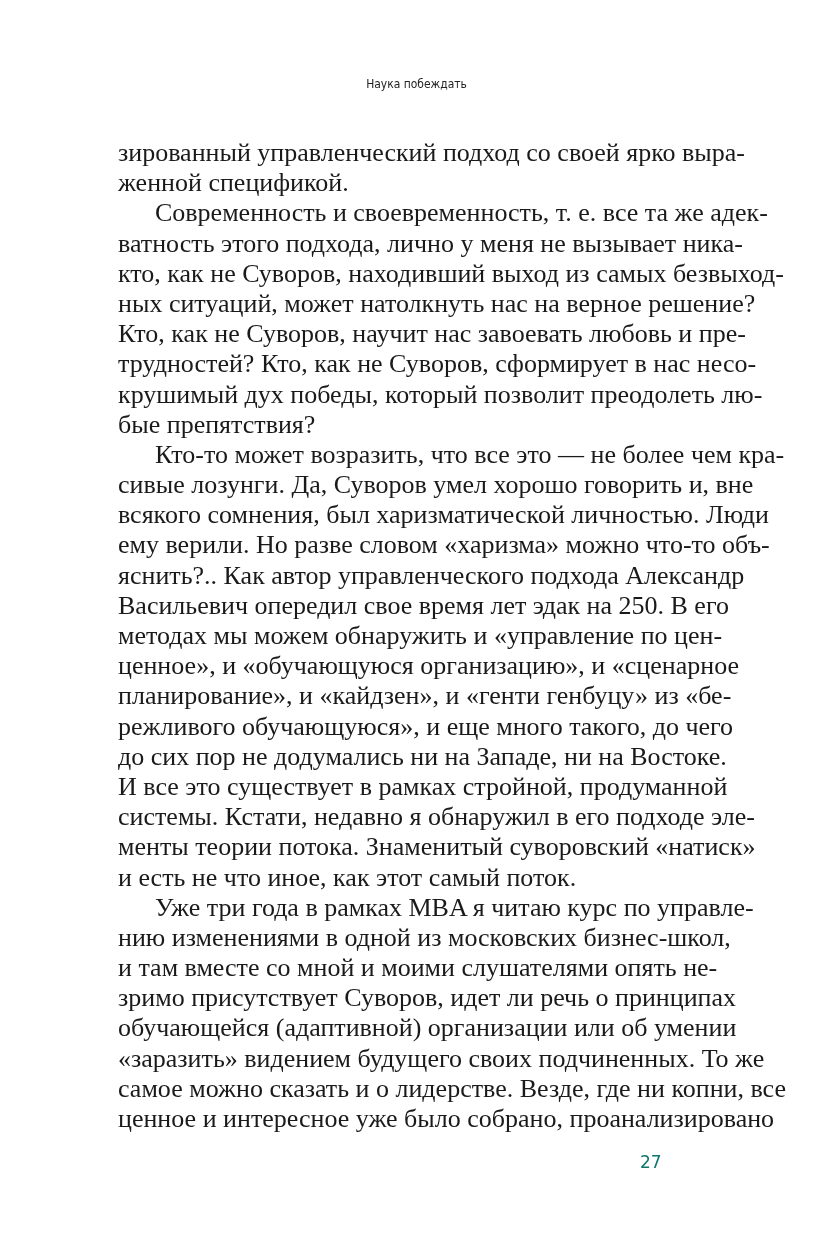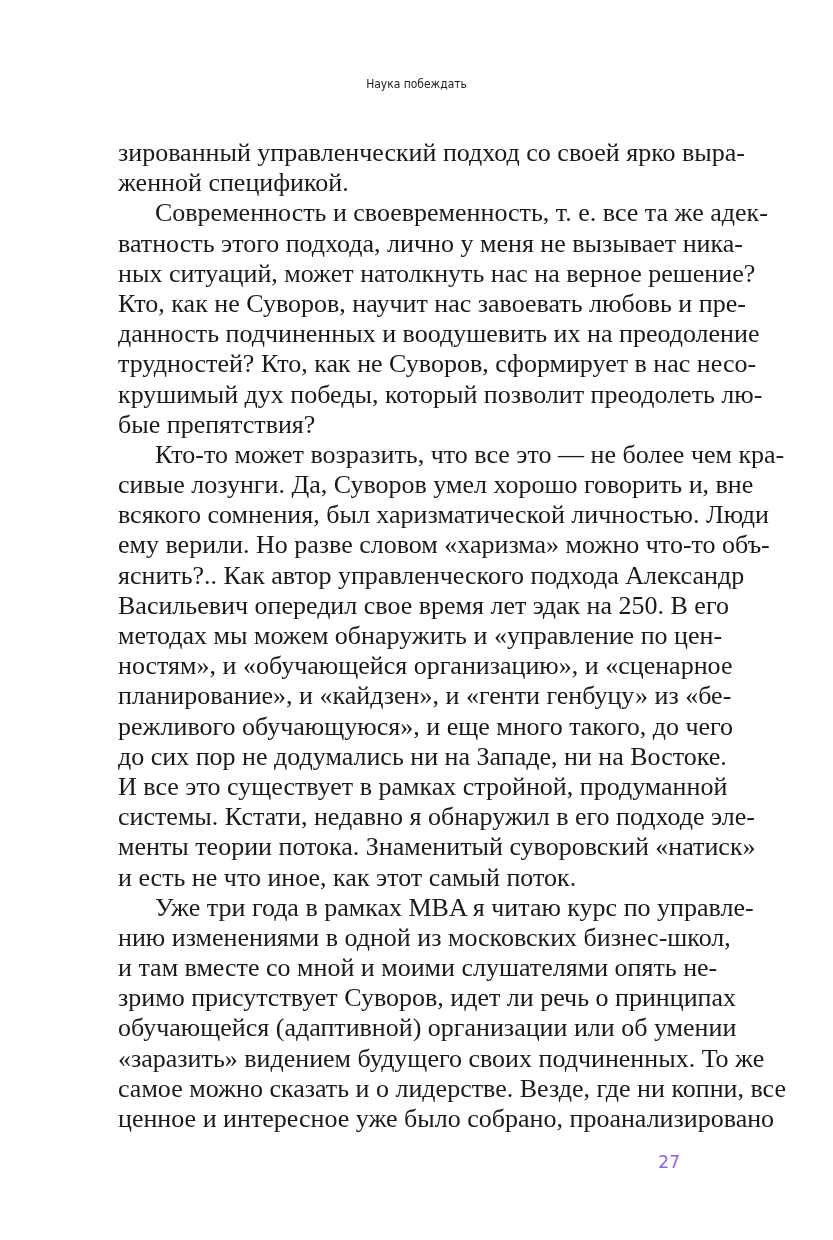--- a/index.html
+++ b/index.html
@@ -49,50 +49,50 @@
       text-align-last: left;
     }
     .line.indent {
       padding-left: 37px;
     }
     .page-number {
       position: absolute;
       top: 1152px;
       left: 640px;
       width: 40px;
-      text-align: right;
+      text-align: left;
       font-family: "DejaVu Sans", sans-serif;
       font-size: 17px;
-      color: #8b5cf6;
+      color: #0f766e;
     }
   </style>
 </head>
 <body>
 
 <div class="running-head">Наука побеждать</div>
 
 <div class="text-block" id="text-block">
     <span class="line">зированный управленческий подход со своей ярко выра-</span>
     <span class="line last">женной спецификой.</span>
     <span class="line indent">Современность и своевременность, т. е. все та же адек-</span>
     <span class="line">ватность этого подхода, лично у меня не вызывает ника-</span>
+    <span class="line">кто, как не Суворов, находивший выход из самых безвыход-</span>
     <span class="line">ных ситуаций, может натолкнуть нас на верное решение?</span>
     <span class="line">Кто, как не Суворов, научит нас завоевать любовь и пре-</span>
-    <span class="line">данность подчиненных и воодушевить их на преодоление</span>
     <span class="line">трудностей? Кто, как не Суворов, сформирует в нас несо-</span>
     <span class="line">крушимый дух победы, который позволит преодолеть лю-</span>
     <span class="line last">бые препятствия?</span>
     <span class="line indent">Кто-то может возразить, что все это — не более чем кра-</span>
     <span class="line">сивые лозунги. Да, Суворов умел хорошо говорить и, вне</span>
     <span class="line">всякого сомнения, был харизматической личностью. Люди</span>
     <span class="line">ему верили. Но разве словом «харизма» можно что-то объ-</span>
     <span class="line">яснить?.. Как автор управленческого подхода Александр</span>
     <span class="line">Васильевич опередил свое время лет эдак на 250. В его</span>
     <span class="line">методах мы можем обнаружить и «управление по цен-</span>
-    <span class="line">ностям», и «обучающейся организацию», и «сценарное</span>
+    <span class="line">ценное», и «обучающуюся организацию», и «сценарное</span>
     <span class="line">планирование», и «кайдзен», и «генти генбуцу» из «бе-</span>
     <span class="line">режливого обучающуюся», и еще много такого, до чего</span>
     <span class="line">до сих пор не додумались ни на Западе, ни на Востоке.</span>
     <span class="line">И все это существует в рамках стройной, продуманной</span>
     <span class="line">системы. Кстати, недавно я обнаружил в его подходе эле-</span>
     <span class="line">менты теории потока. Знаменитый суворовский «натиск»</span>
     <span class="line last">и есть не что иное, как этот самый поток.</span>
     <span class="line indent">Уже три года в рамках MBA я читаю курс по управле-</span>
     <span class="line">нию изменениями в одной из московских бизнес-школ,</span>
     <span class="line">и там вместе со мной и моими слушателями опять не-</span>

